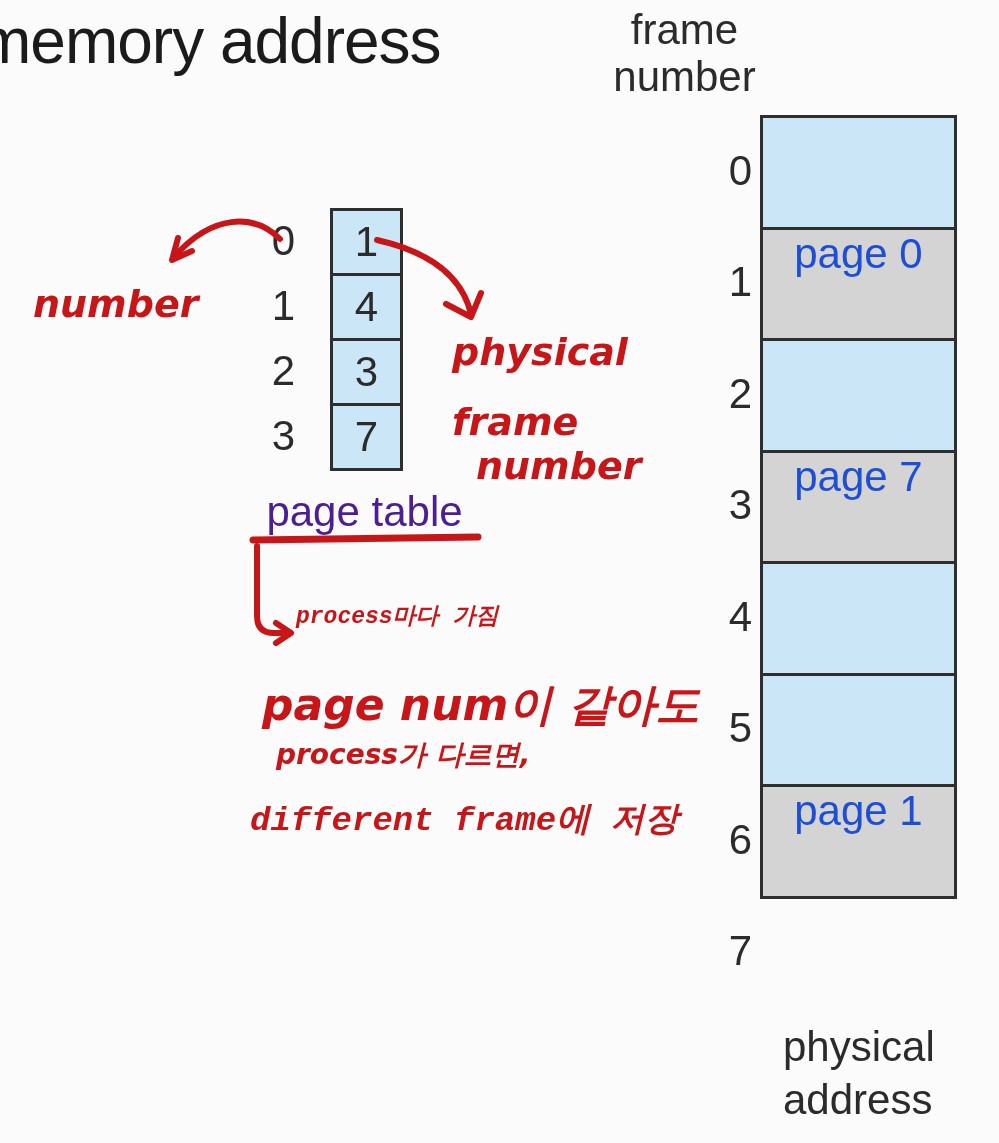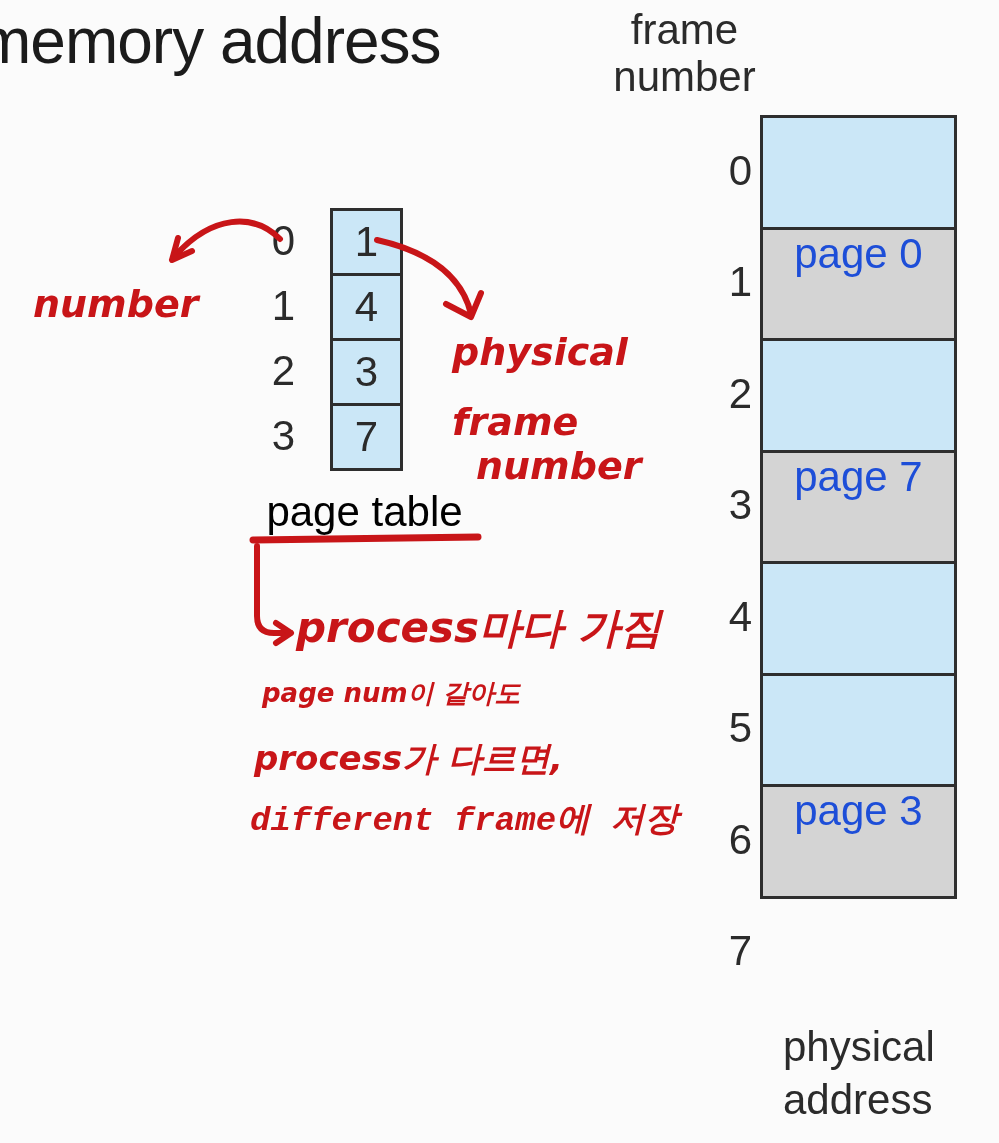--- a/index.html
+++ b/index.html
@@ -31,21 +31,21 @@
   .pt-cell {
     width:67px; height:62px; margin-top:-3px;
     background: var(--cell_blue, #cbe7f7);
     border:3px solid var(--border_dark, #2e2e2e);
     display:flex; align-items:center; justify-content:center;
     font-size:42px; color:#2b2b2b;
   }
   .pt-cell:first-child { margin-top:0; }
   .pt-caption {
     position:absolute; left:252px; top:488px; width:225px;
-    text-align:center; font-size:42px; color:#000000;
+    text-align:center; font-size:42px; color:#4c1d95;
   }
   
   .mem-indexes { position:absolute; left:690px; top:115px; width:62px; }
   .mem-index {
     height:111.5px; display:flex; align-items:center; justify-content:flex-end;
     font-size:42px; color:#2b2b2b;
   }
   .mem { position:absolute; left:760px; top:115px; }
   .mem-frame {
     width:191px; height:108.5px; margin-top:-3px;
@@ -64,23 +64,23 @@
   .hand {
     position:absolute; color: var(--annotation_red, #c81518);
     font-family:"DejaVu Sans", sans-serif;
     font-style:italic; font-weight:bold; white-space:nowrap;
   }
   .index-note { left:7px; top:280px; font-size:38px; line-height:49px; }
   .index-note .l1 { padding-left:26px; }
   .frame-note { left:452px; top:332px; font-size:38px; line-height:40px; }
   .frame-note .l2 { margin-top:30px; }
   .frame-note .l3 { margin-top:4px; padding-left:24px; }
-  .k1 { left:296px; top:600px; font-size:42px; }
-  .k2 { left:262px; top:676px; font-size:26px; }
-  .k3 { left:254px; top:736px; font-size:34px;font-style:italic; }
+  .k1 { left:296px; top:600px; font-size:23px;font-family:Liberation Mono, monospace; }
+  .k2 { left:262px; top:676px; font-size:44px; }
+  .k3 { left:276px; top:736px; font-size:28px;font-style:italic; }
   .k4 { left:250px; top:796px; font-size:34px;font-family:Liberation Mono, monospace; }
   
   .ink {
     position:absolute; left:0; top:0; width:999px; height:1143px;
     pointer-events:none;
   }
   .ink path {
     fill:none; stroke: var(--annotation_red, #c81518);
     stroke-linecap:round; stroke-linejoin:round;
   }
@@ -137,21 +137,21 @@
     <div class="mem-frame state-used">
         <span>page 7</span>
       </div>
     <div class="mem-frame state-free">
         <span></span>
       </div>
     <div class="mem-frame state-free">
         <span></span>
       </div>
     <div class="mem-frame state-used">
-        <span>page 3</span>
+        <span>page 1</span>
       </div>
   </div>
 
   <div class="mem-caption">
     <div>physical</div>
     <div>address</div>
   </div>
 
   <div class="hand index-note">
     <div class="l1">number</div>

